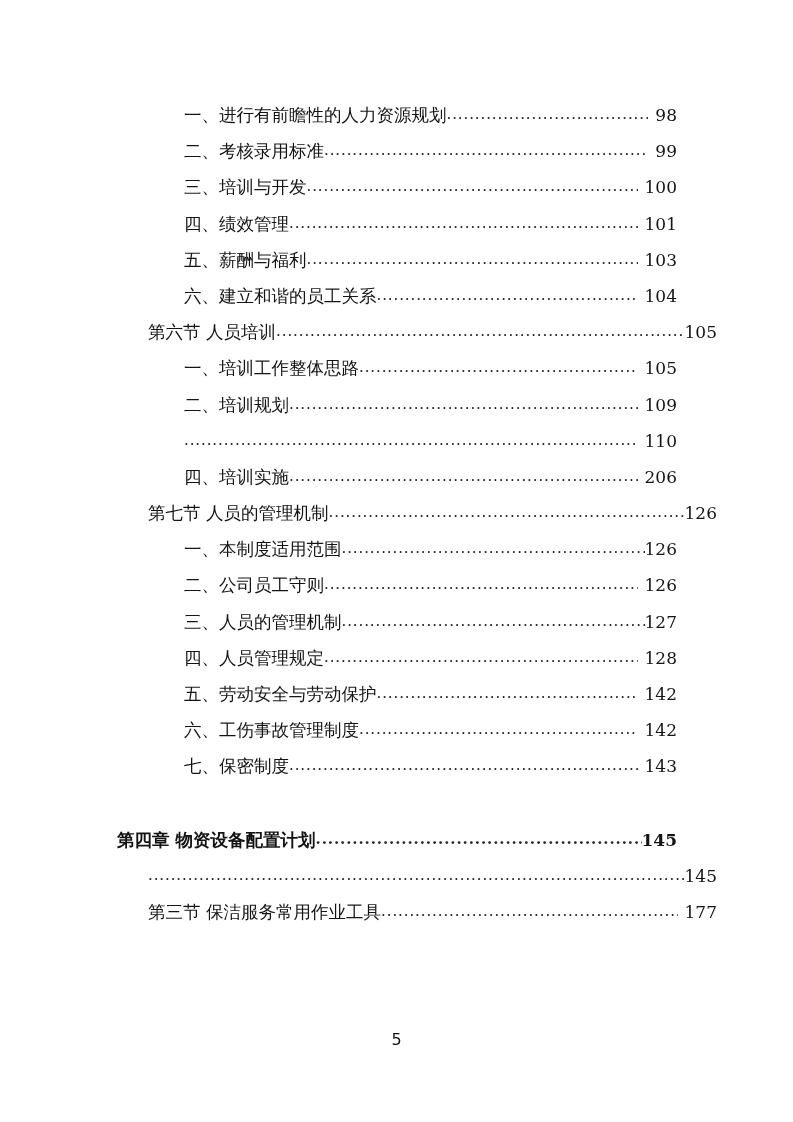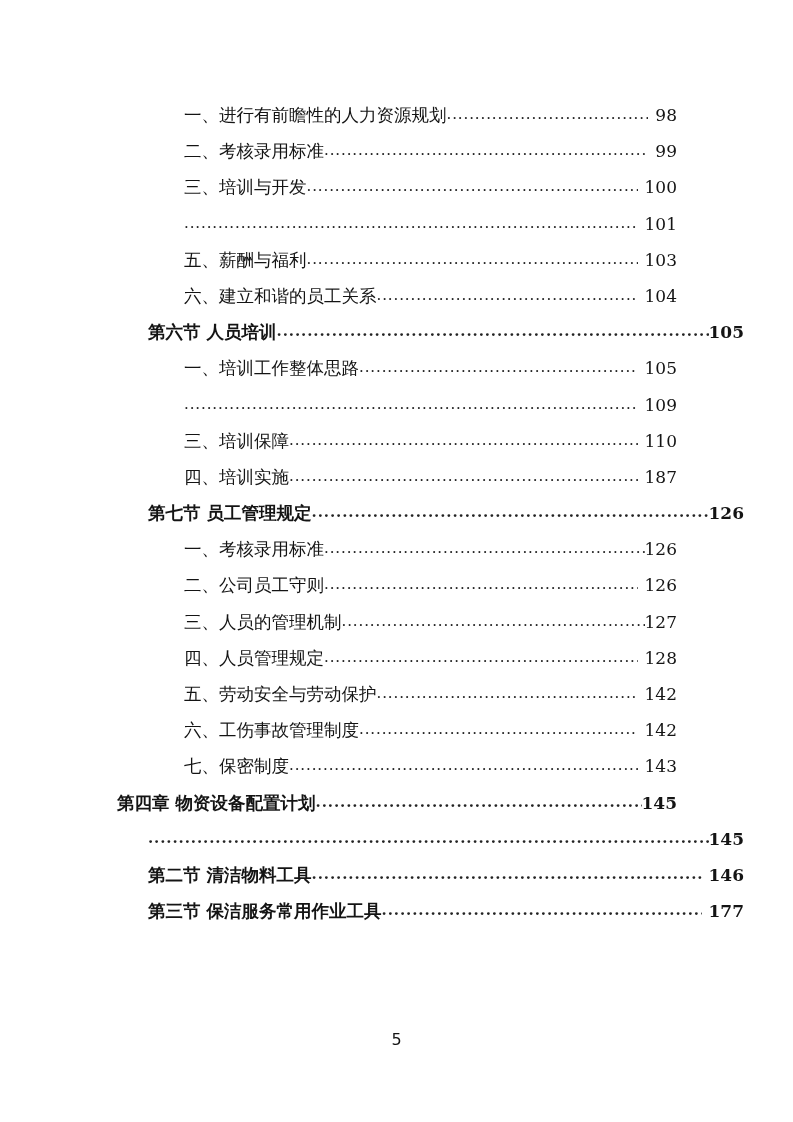--- a/index.html
+++ b/index.html
@@ -34,22 +34,22 @@
     display: flex;
     align-items: baseline;
     height: 36.2px;
     font-size: 17.5px;
     line-height: 36.2px;
     white-space: nowrap;
     color: #141414;
   }
 
   
-  .lvl-chapter { padding-left: 117px; padding-right: 116px; font-weight: bold; }
-  .lvl-section { padding-left: 148px; padding-right: 49px; font-weight: bold; }
+  .lvl-chapter { padding-left: 117px; padding-right: 116px; font-weight: bold; margin-top: 37px; }
+  .lvl-section { padding-left: 148px; padding-right: 76px; }
   .lvl-item    { padding-left: 184px; padding-right: 116px; }
 
   .toc-title {
     flex: 0 0 auto;
   }
 
   .toc-dots {
     flex: 1 1 auto;
     overflow: hidden;
     margin: 0 0px;
@@ -105,20 +105,21 @@
         <span class="toc-title">二、考核录用标准</span>
         <span class="toc-dots"></span>
         <span class="toc-page">99</span>
       </div>
       <div class="toc-line lvl-item gap-space">
         <span class="toc-title">三、培训与开发</span>
         <span class="toc-dots"></span>
         <span class="toc-page">100</span>
       </div>
       <div class="toc-line lvl-item gap-space">
+        <span class="toc-title">四、绩效管理</span>
         <span class="toc-dots"></span>
         <span class="toc-page">101</span>
       </div>
       <div class="toc-line lvl-item gap-space">
         <span class="toc-title">五、薪酬与福利</span>
         <span class="toc-dots"></span>
         <span class="toc-page">103</span>
       </div>
       <div class="toc-line lvl-item gap-space">
         <span class="toc-title">六、建立和谐的员工关系</span>
@@ -129,40 +130,40 @@
         <span class="toc-title">第六节  人员培训</span>
         <span class="toc-dots"></span>
         <span class="toc-page">105</span>
       </div>
       <div class="toc-line lvl-item gap-space">
         <span class="toc-title">一、培训工作整体思路</span>
         <span class="toc-dots"></span>
         <span class="toc-page">105</span>
       </div>
       <div class="toc-line lvl-item gap-space">
+        <span class="toc-title">二、培训规划</span>
         <span class="toc-dots"></span>
         <span class="toc-page">109</span>
       </div>
       <div class="toc-line lvl-item gap-space">
-        <span class="toc-title">三、培训保障</span>
         <span class="toc-dots"></span>
         <span class="toc-page">110</span>
       </div>
       <div class="toc-line lvl-item gap-space">
         <span class="toc-title">四、培训实施</span>
         <span class="toc-dots"></span>
-        <span class="toc-page">187</span>
+        <span class="toc-page">206</span>
       </div>
       <div class="toc-line lvl-section gap-none">
-        <span class="toc-title">第七节  员工管理规定</span>
+        <span class="toc-title">第七节  人员的管理机制</span>
         <span class="toc-dots"></span>
         <span class="toc-page">126</span>
       </div>
       <div class="toc-line lvl-item gap-none">
-        <span class="toc-title">一、考核录用标准</span>
+        <span class="toc-title">一、本制度适用范围</span>
         <span class="toc-dots"></span>
         <span class="toc-page">126</span>
       </div>
       <div class="toc-line lvl-item gap-space">
         <span class="toc-title">二、公司员工守则</span>
         <span class="toc-dots"></span>
         <span class="toc-page">126</span>
       </div>
       <div class="toc-line lvl-item gap-none">
         <span class="toc-title">三、人员的管理机制</span>
@@ -192,25 +193,20 @@
       <div class="toc-line lvl-chapter gap-none">
         <span class="toc-title">第四章  物资设备配置计划</span>
         <span class="toc-dots"></span>
         <span class="toc-page">145</span>
       </div>
       <div class="toc-line lvl-section gap-none">
         <span class="toc-dots"></span>
         <span class="toc-page">145</span>
       </div>
       <div class="toc-line lvl-section gap-space">
-        <span class="toc-title">第二节  清洁物料工具</span>
-        <span class="toc-dots"></span>
-        <span class="toc-page">146</span>
-      </div>
-      <div class="toc-line lvl-section gap-space">
         <span class="toc-title">第三节  保洁服务常用作业工具</span>
         <span class="toc-dots"></span>
         <span class="toc-page">177</span>
       </div>
     </div>
 
   <div class="footer">5</div>
 
 </div>
 

